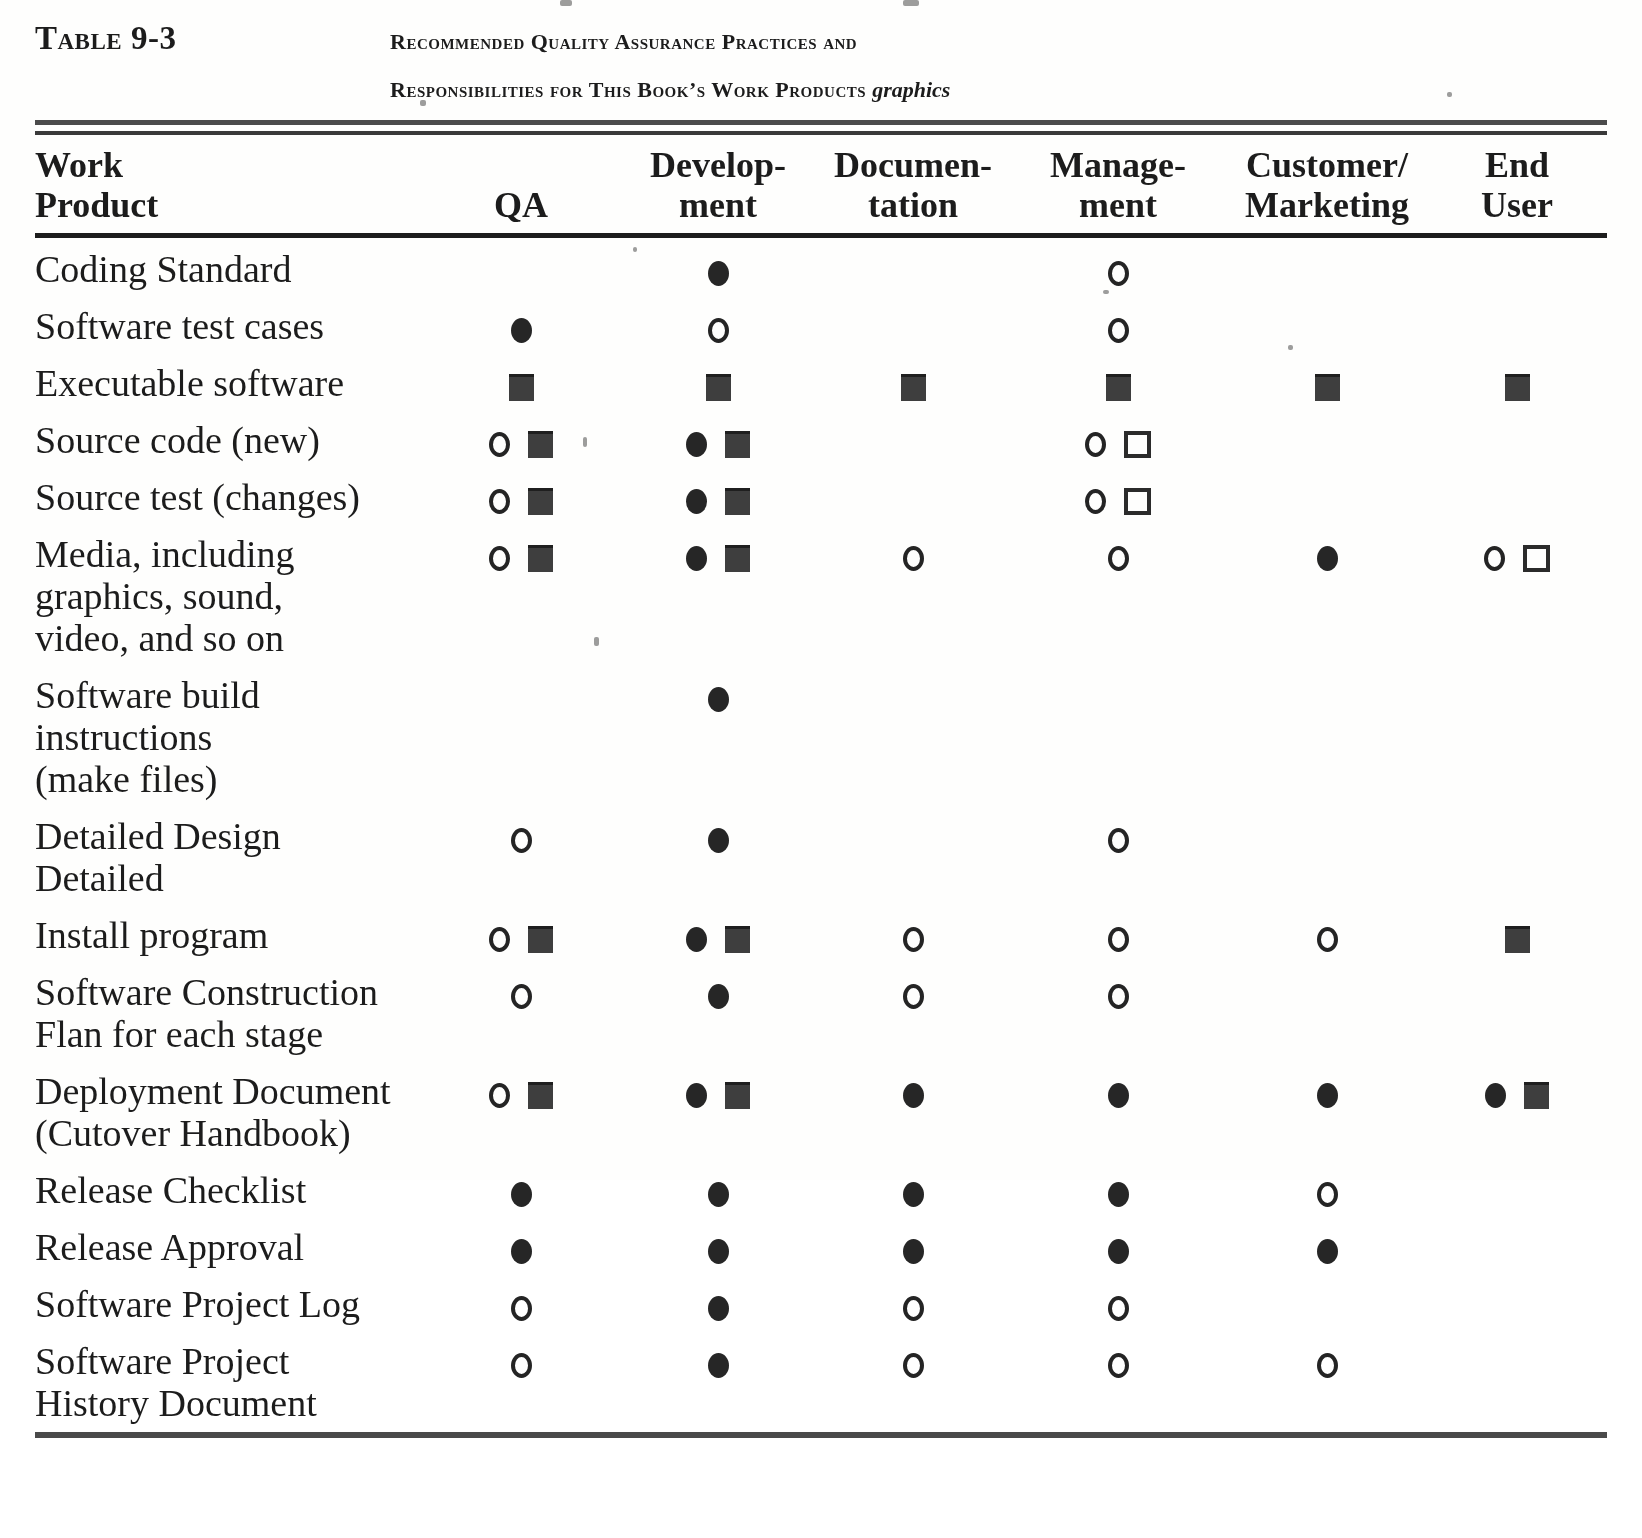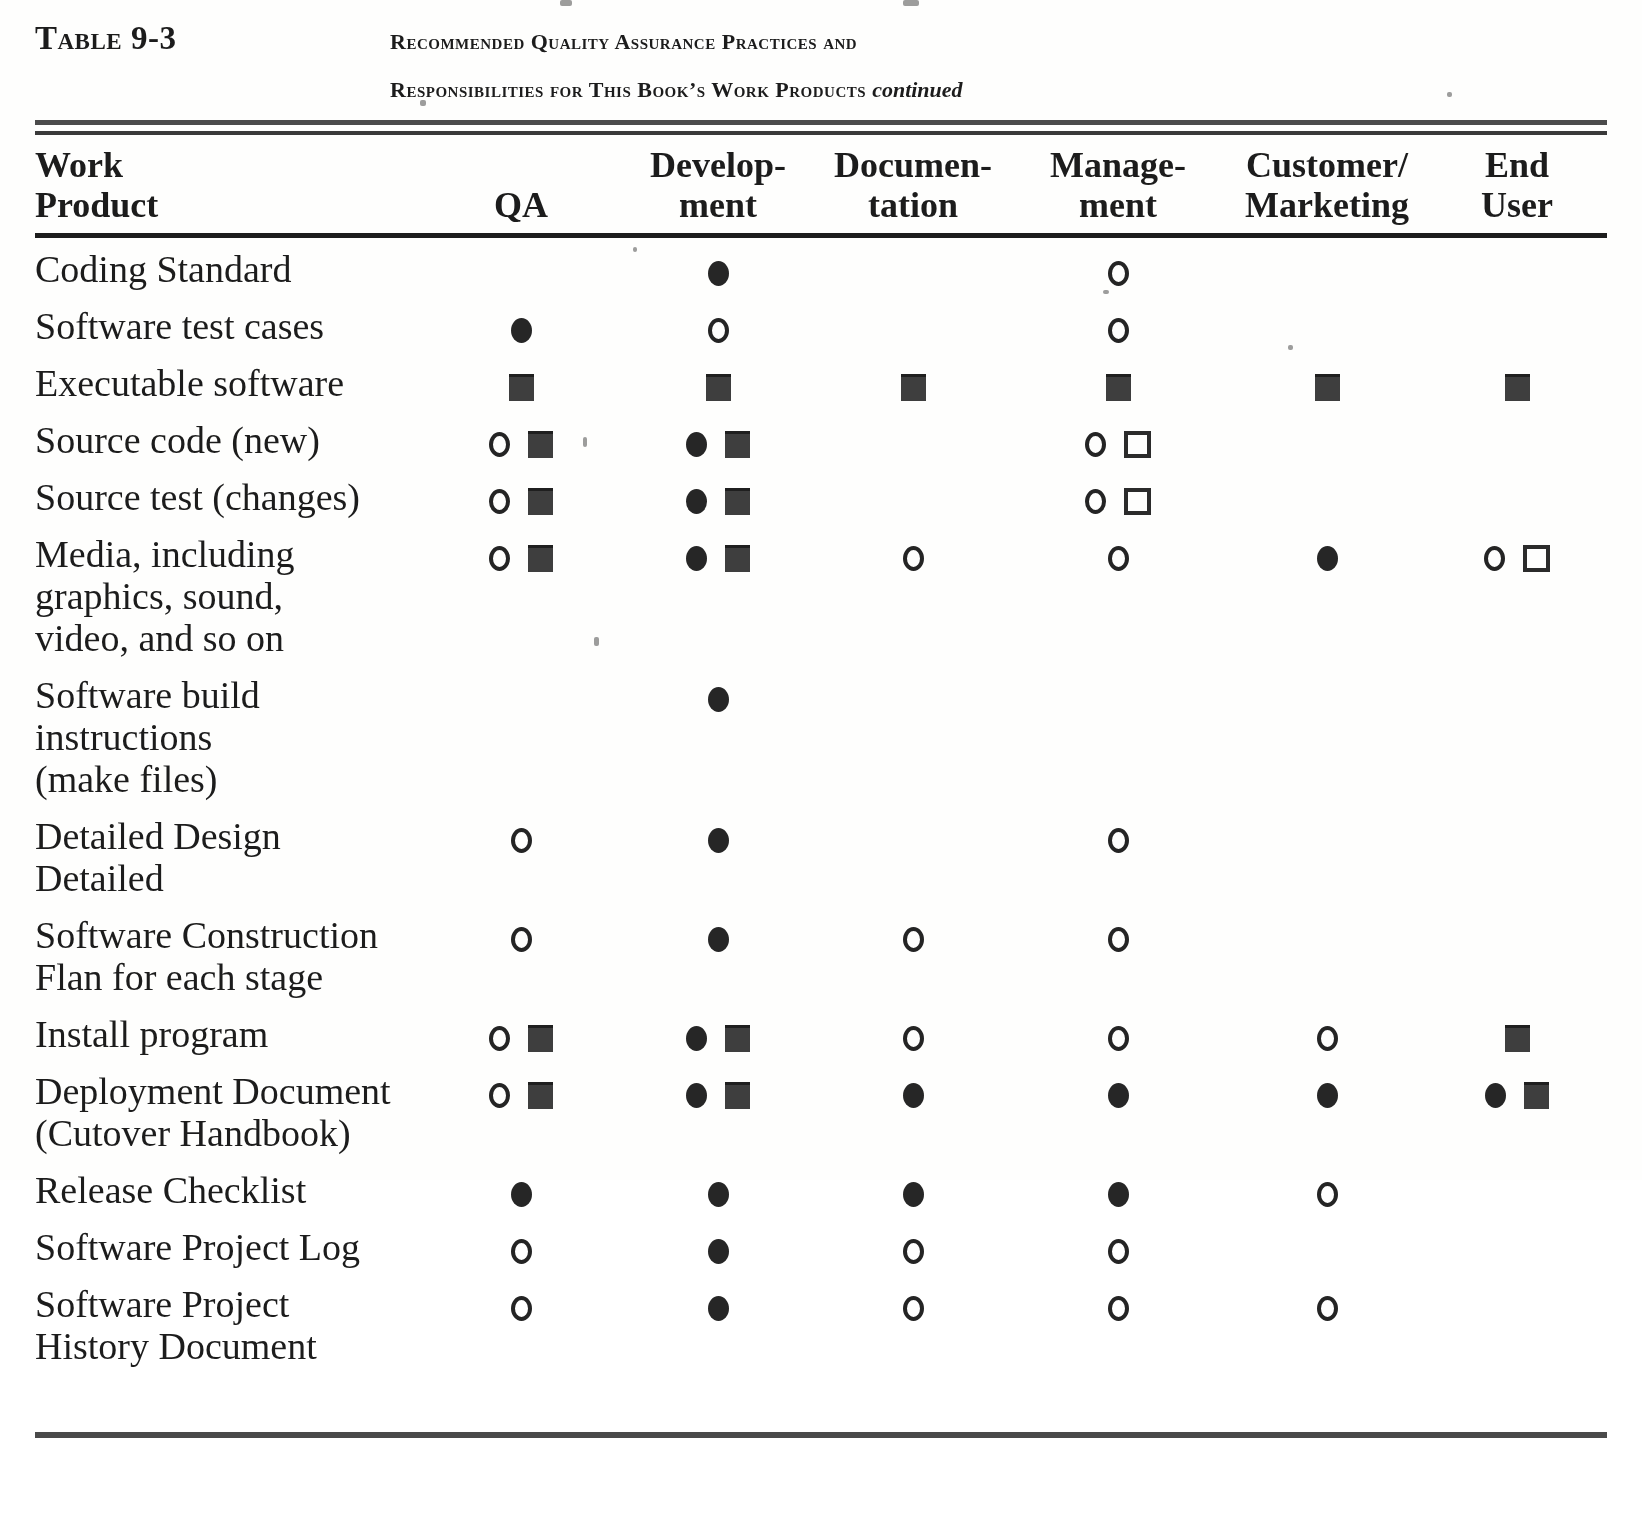--- a/index.html
+++ b/index.html
@@ -71,21 +71,21 @@
 </style>
 </head>
 <body>
 
 <div class="page">
 
   <div class="table-label">Table 9-3</div>
 
   <div class="title-block">
     <div class="title-line">Recommended Quality Assurance Practices and</div>
-    <div class="title-line"><span>Responsibilities for This Book’s Work Products</span>&nbsp;<span class="title-continued">continued</span></div>
+    <div class="title-line"><span>Responsibilities for This Book’s Work Products</span>&nbsp;<span class="title-continued">graphics</span></div>
   </div>
 
   <div class="rule rule-top-1"></div>
   <div class="rule rule-top-2"></div>
 
   <table class="qa">
     <colgroup>
       <col style="width:388px">
       <col style="width:196px">
       <col style="width:198px">
@@ -197,62 +197,73 @@
           </td>
           <td class="symcell"><span class="sym open-circle"></span></td>
           <td class="symcell"><span class="sym filled-circle"></span></td>
           <td class="symcell"></td>
           <td class="symcell"><span class="sym open-circle"></span></td>
           <td class="symcell"></td>
           <td class="symcell"></td>
         </tr>
         <tr>
           <td>
+            <div class="row-line">Install program</div>
+          </td>
+          <td class="symcell"><span class="sym open-circle"></span><span class="sym filled-square"></span></td>
+          <td class="symcell"><span class="sym filled-circle"></span><span class="sym filled-square"></span></td>
+          <td class="symcell"><span class="sym open-circle"></span></td>
+          <td class="symcell"><span class="sym open-circle"></span></td>
+          <td class="symcell"><span class="sym open-circle"></span></td>
+          <td class="symcell"><span class="sym filled-square"></span></td>
+        </tr>
+        <tr>
+          <td>
             <div class="row-line">Software Construction</div>
             <div class="row-line">Flan for each stage</div>
           </td>
           <td class="symcell"><span class="sym open-circle"></span></td>
           <td class="symcell"><span class="sym filled-circle"></span></td>
           <td class="symcell"><span class="sym open-circle"></span></td>
           <td class="symcell"><span class="sym open-circle"></span></td>
           <td class="symcell"></td>
           <td class="symcell"></td>
         </tr>
         <tr>
           <td>
-            <div class="row-line">Install program</div>
-          </td>
-          <td class="symcell"><span class="sym open-circle"></span><span class="sym filled-square"></span></td>
-          <td class="symcell"><span class="sym filled-circle"></span><span class="sym filled-square"></span></td>
-          <td class="symcell"><span class="sym open-circle"></span></td>
-          <td class="symcell"><span class="sym open-circle"></span></td>
-          <td class="symcell"><span class="sym open-circle"></span></td>
-          <td class="symcell"><span class="sym filled-square"></span></td>
-        </tr>
-        <tr>
-          <td>
             <div class="row-line">Deployment Document</div>
             <div class="row-line">(Cutover Handbook)</div>
           </td>
           <td class="symcell"><span class="sym open-circle"></span><span class="sym filled-square"></span></td>
           <td class="symcell"><span class="sym filled-circle"></span><span class="sym filled-square"></span></td>
           <td class="symcell"><span class="sym filled-circle"></span></td>
           <td class="symcell"><span class="sym filled-circle"></span></td>
           <td class="symcell"><span class="sym filled-circle"></span></td>
           <td class="symcell"><span class="sym filled-circle"></span><span class="sym filled-square"></span></td>
         </tr>
         <tr>
           <td>
             <div class="row-line">Release Checklist</div>
           </td>
           <td class="symcell"><span class="sym filled-circle"></span></td>
           <td class="symcell"><span class="sym filled-circle"></span></td>
           <td class="symcell"><span class="sym filled-circle"></span></td>
           <td class="symcell"><span class="sym filled-circle"></span></td>
           <td class="symcell"><span class="sym open-circle"></span></td>
+          <td class="symcell"></td>
+        </tr>
+        <tr>
+          <td>
+            <div class="row-line">Release Approval</div>
+          </td>
+          <td class="symcell"><span class="sym filled-circle"></span></td>
+          <td class="symcell"><span class="sym filled-circle"></span></td>
+          <td class="symcell"><span class="sym filled-circle"></span></td>
+          <td class="symcell"><span class="sym filled-circle"></span></td>
+          <td class="symcell"><span class="sym filled-circle"></span></td>
           <td class="symcell"></td>
         </tr>
         <tr>
           <td>
             <div class="row-line">Software Project Log</div>
           </td>
           <td class="symcell"><span class="sym open-circle"></span></td>
           <td class="symcell"><span class="sym filled-circle"></span></td>
           <td class="symcell"><span class="sym open-circle"></span></td>
           <td class="symcell"><span class="sym open-circle"></span></td>

